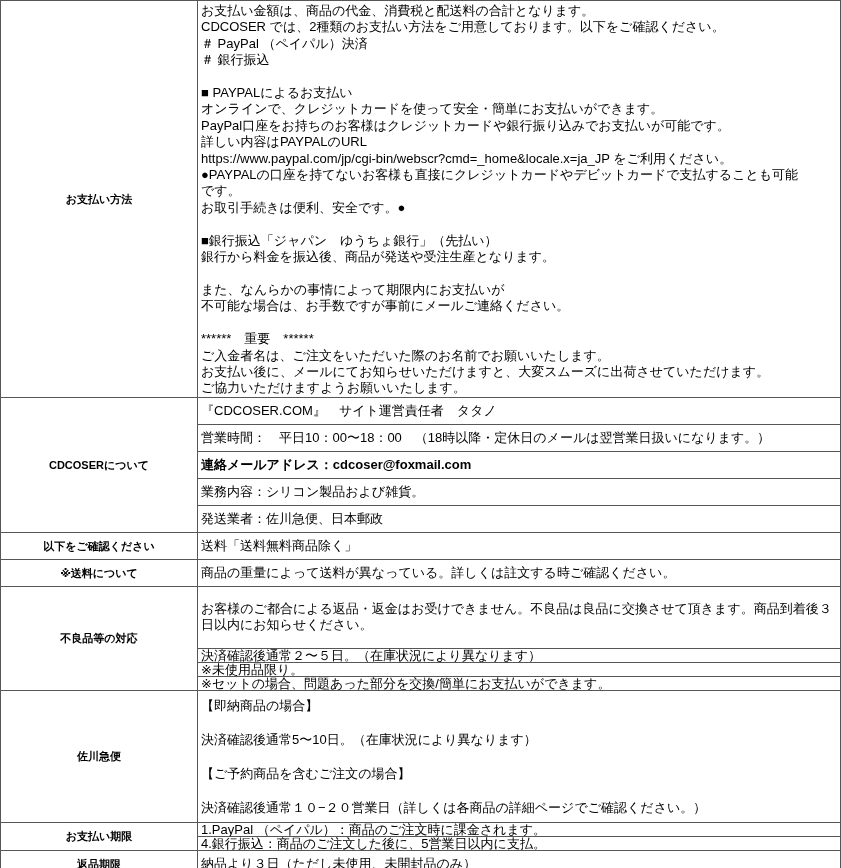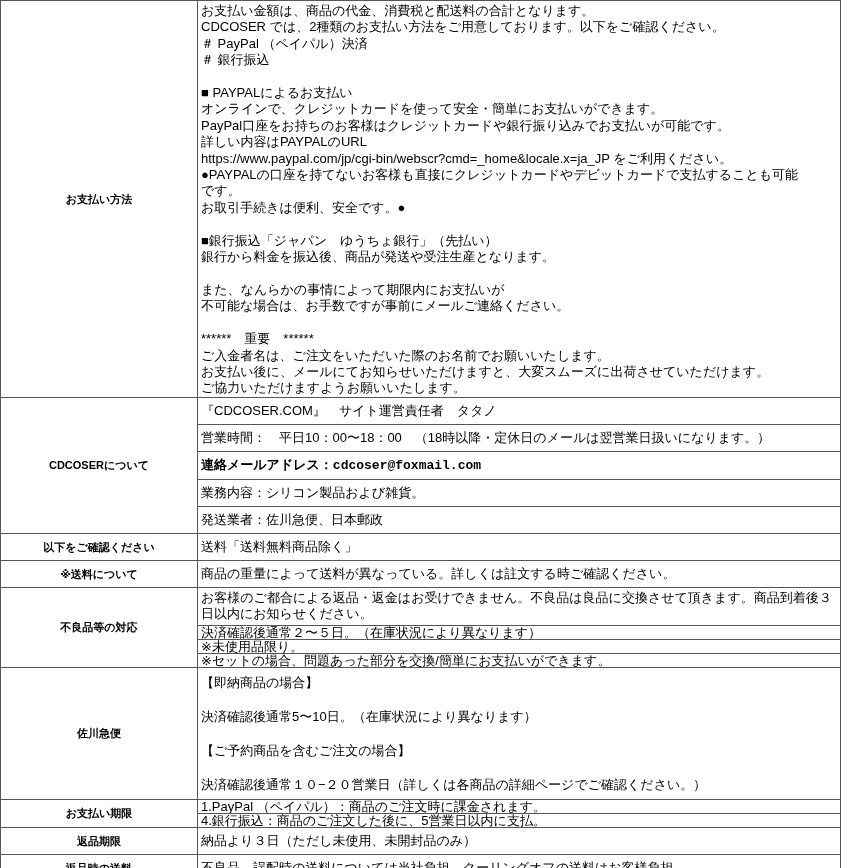--- a/index.html
+++ b/index.html
@@ -30,26 +30,26 @@
     padding:5px 3px;
     vertical-align:middle;
     line-height:16px;
     overflow:hidden;
   }
   td.top { vertical-align:top; }
   .line { line-height:16.4px; white-space:pre-wrap; }
   .line:empty::before { content:"\00a0"; }
   .cell-payment { padding:2px 3px 0 3px; }
   .cell-single { height:25px; }
-  .cell-wrap { padding:2px 3px; line-height:16.4px; }
+  .cell-wrap { padding:14px 3px; line-height:16.4px; }
   .cell-tight { height:14px; padding:0 3px; line-height:13px;margin-top:12px; }
   .cell-delivery { height:132px; }
   .cell-delivery .line { line-height:17px; }
   .bold { font-weight:bold; }
-  .email { font-family:Liberation Mono, monospace; font-weight:bold; }
+  .email { font-family:Liberation Sans, sans-serif; font-weight:bold; }
 </style>
 </head>
 <body>
 
 <table>
   <colgroup>
     <col style="width:197px">
     <col>
   </colgroup>
   <tbody>

